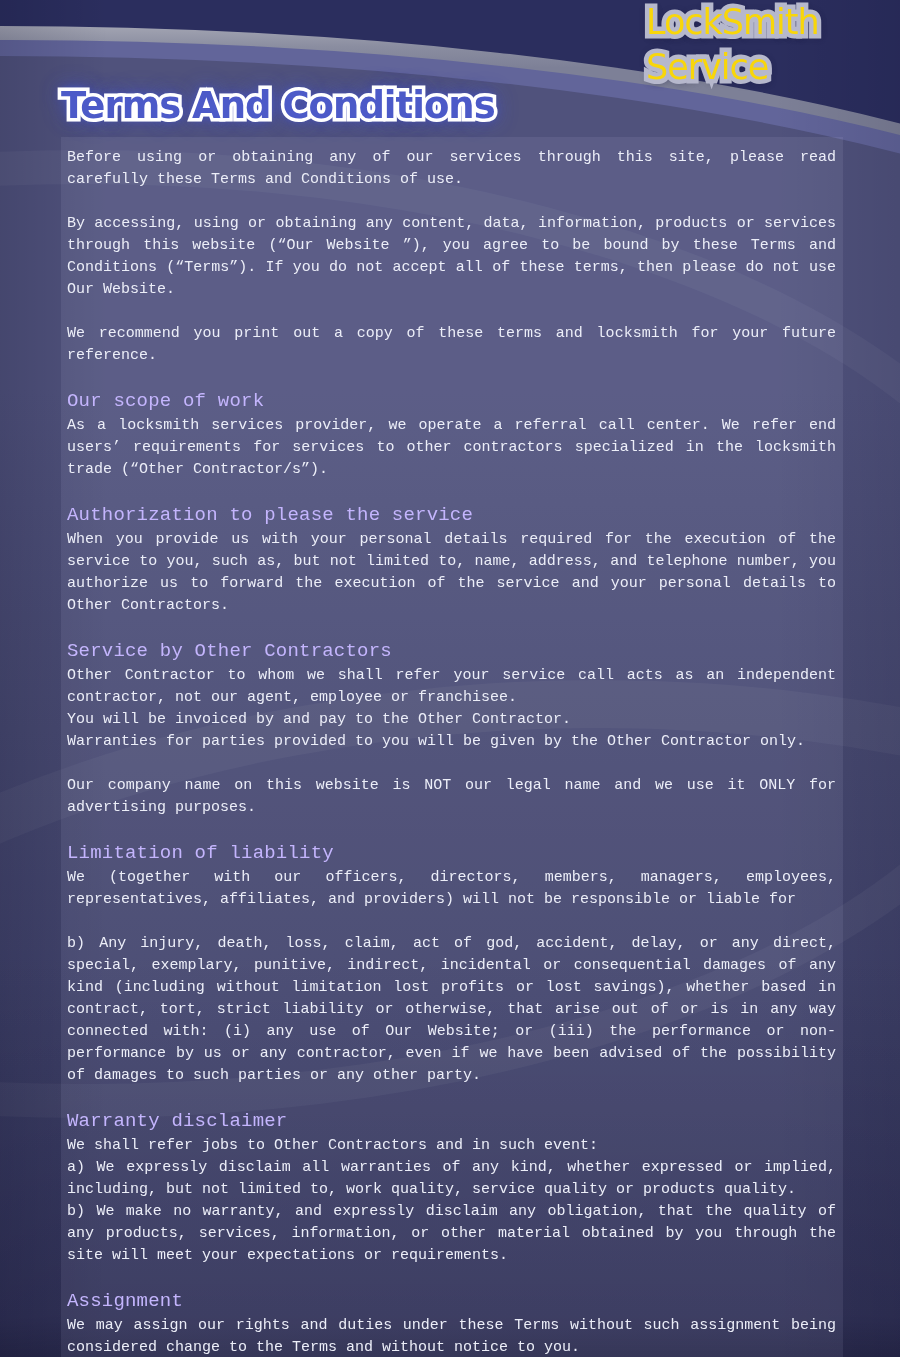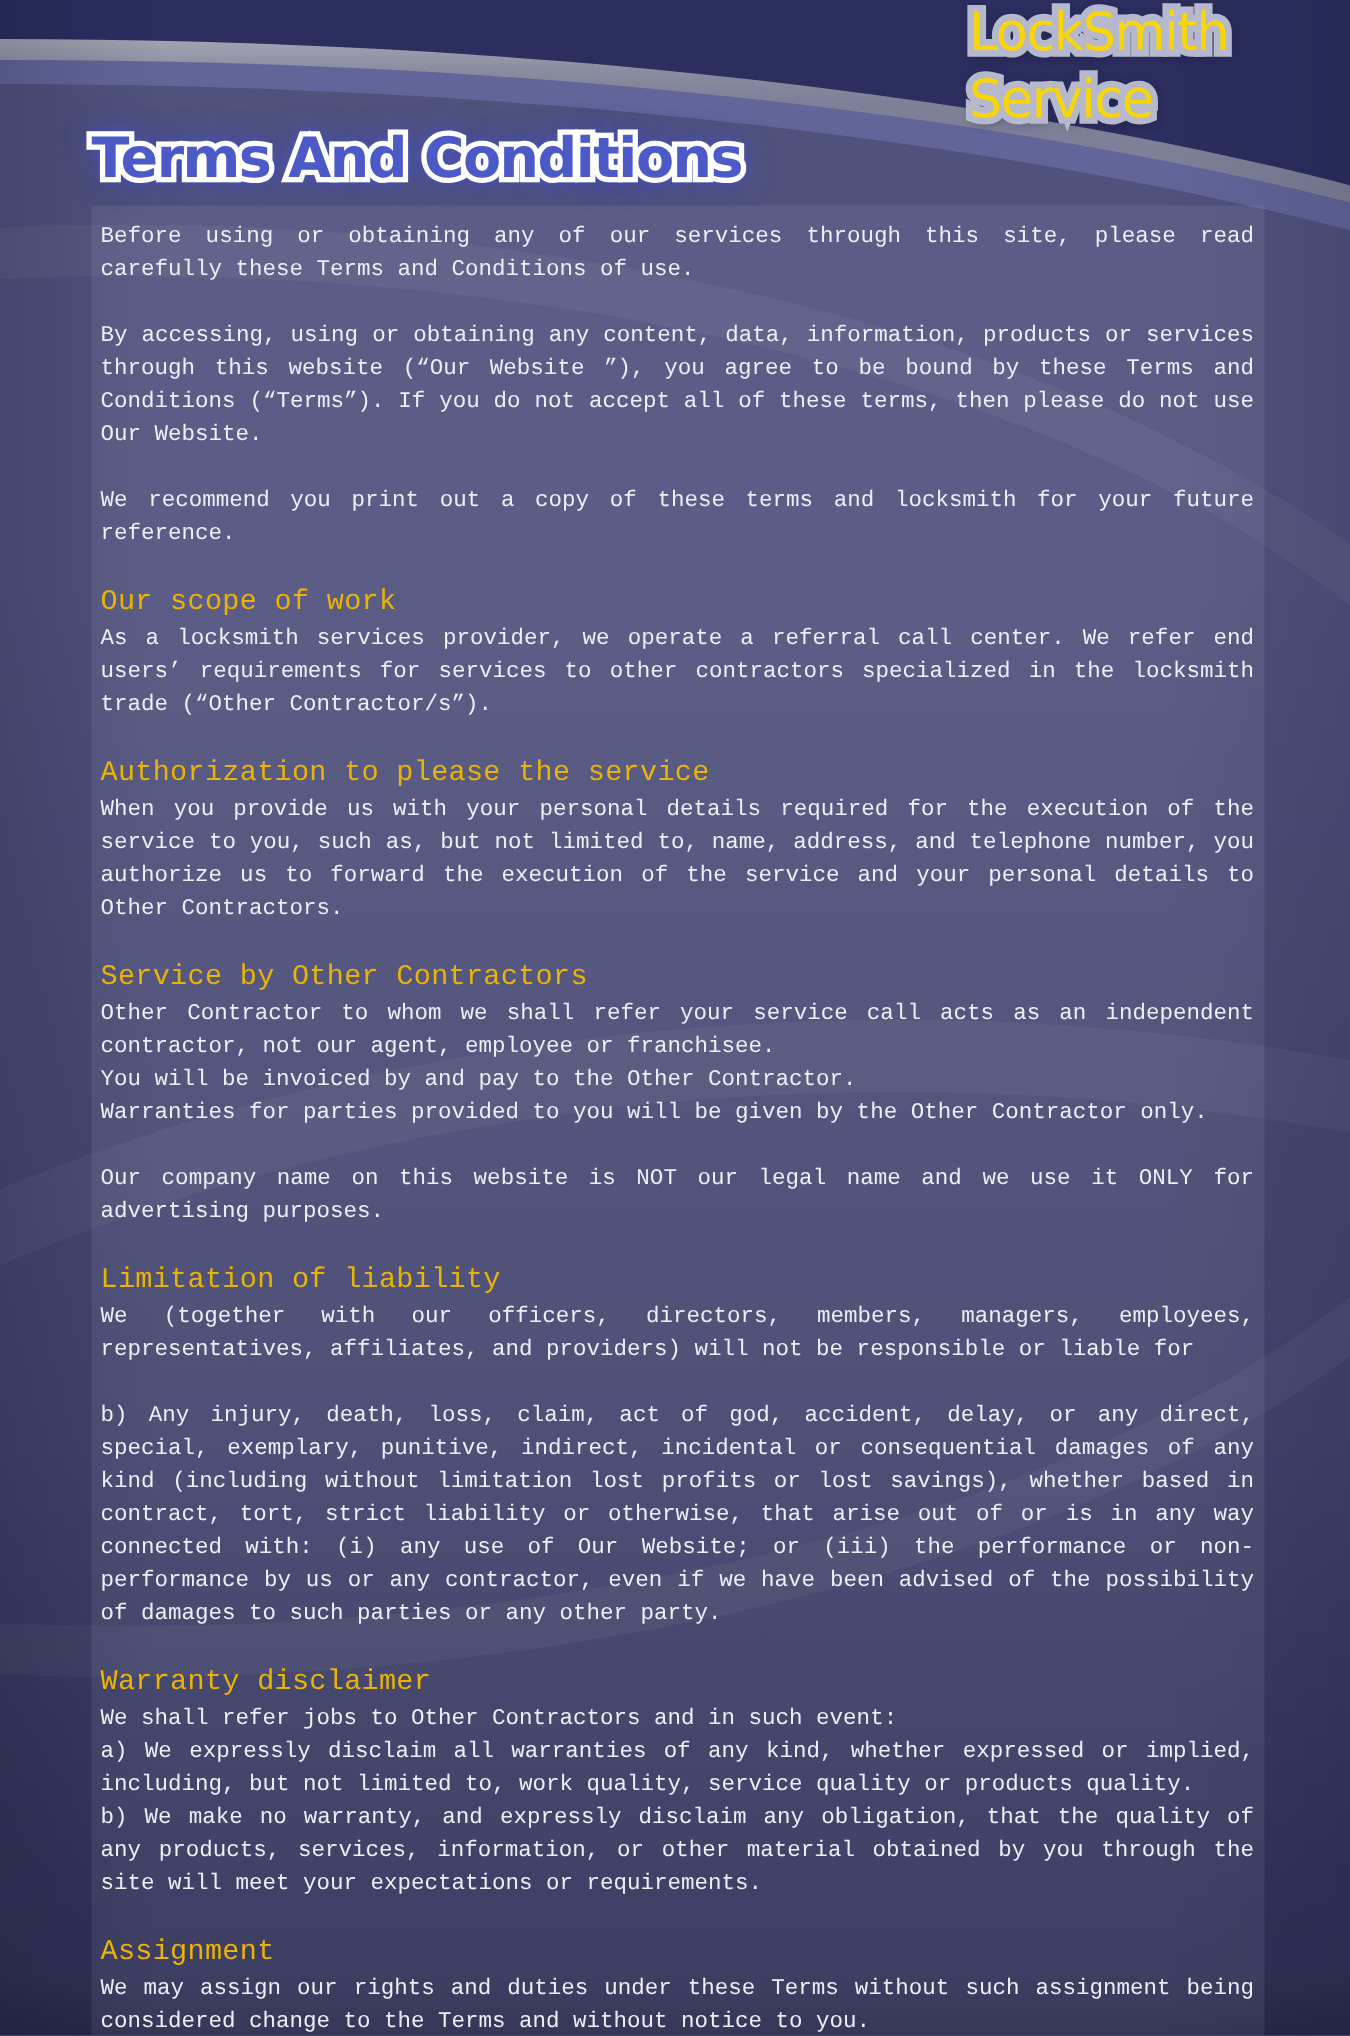--- a/index.html
+++ b/index.html
@@ -56,21 +56,21 @@
     margin:0 0 22px 0;
     font-size:15px;line-height:22px;
     color:#eceef8;
     text-align:justify;
   }
   .panel p.pre{white-space:pre-line;}
   .panel h2{
     margin:13px 0 1px 0;
     font-size:19px;line-height:25px;
     font-weight:normal;
-    color:#eab308;
+    color:#c4b5fd;
     letter-spacing:0.2px;
   }
 
   
   .layered{position:relative;display:block;}
   .txt-outline{position:absolute;left:0;top:0;width:100%;z-index:0;}
   .txt-fill{position:relative;z-index:1;}
 
   .page-title{
     position:absolute;left:61px;top:84px;width:782px;height:52px;

